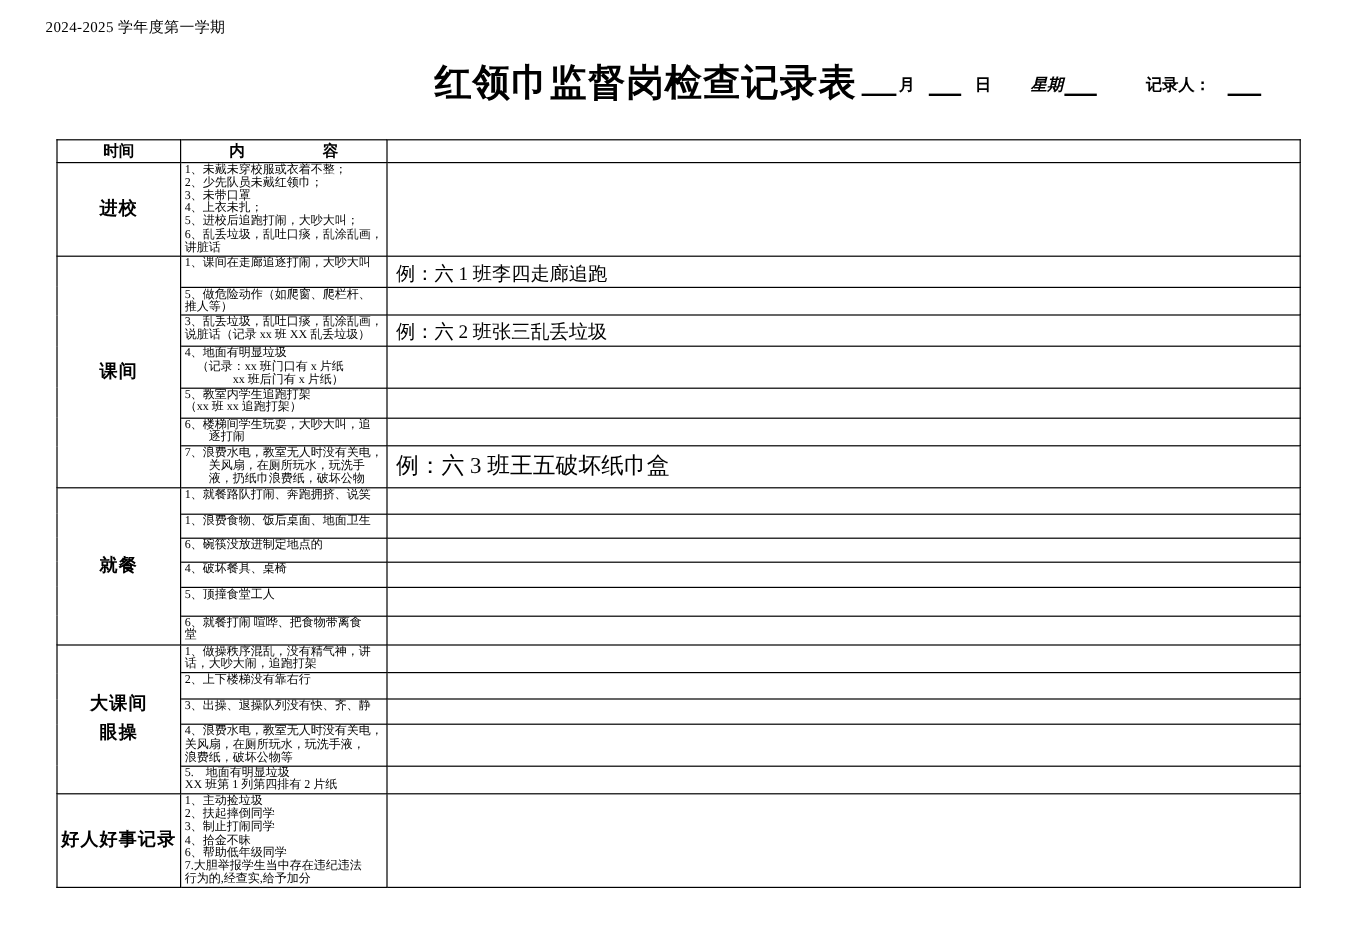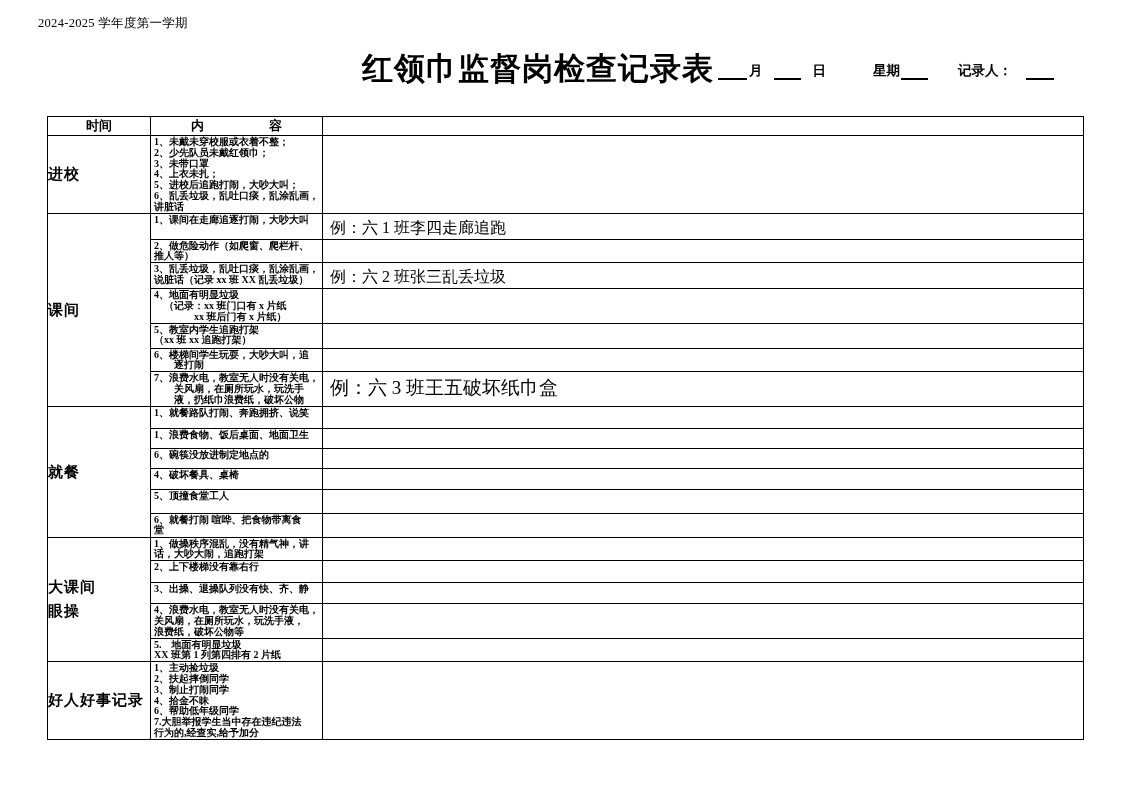--- a/index.html
+++ b/index.html
@@ -22,42 +22,41 @@
     display:flex;align-items:flex-end;height:16px;
   }
   .blank{
     display:inline-block;border-bottom:2px solid #000;height:13px;
   }
   .b1{width:29px;margin-right:2px;}
   .b2{width:27px;margin-left:11px;margin-right:12px;}
   .b3{width:27px;margin-left:1px;}
   .b4{width:28px;margin-left:14px;}
   .g-day{margin-left:0;}
-  .g-week{margin-left:47px;}
-  .g-rec{margin-left:30px;}
+  .g-week{margin-left:33px;font-style:italic;}
+  .g-rec{margin-left:41px;}
 
   table.form{
     position:absolute;left:47px;top:116px;
     width:1036px;border-collapse:collapse;table-layout:fixed;
   }
   .form td,.form th{
     border:1px solid #000;padding:0;vertical-align:top;overflow:hidden;
   }
   .form th{
     font-size:13px;font-weight:bold;vertical-align:middle;
     white-space:pre;
   }
   td.time{
-    font-size:15px;font-weight:bold;text-align:left;vertical-align:middle;
+    font-size:15px;font-weight:bold;text-align:center;vertical-align:middle;
     white-space:pre-wrap;line-height:24px;letter-spacing:1px;
   }
   td.content{
     font-size:10px;line-height:10.8px;padding:1px 1px 0 3px;
     white-space:pre-wrap;
-    font-weight:bold;
   }
   td.note{
     font-size:16px;padding:4px 0 0 7px;white-space:pre;
   }
   td.note-big{
     font-size:19px;padding-top:3px;
   }
 </style>
 </head>
 <body>
@@ -102,21 +101,21 @@
 讲脏话</td>
     <td class="note"></td>
   </tr>
 
   <tr style="height:26px">
     <td class="time" rowspan="7">课间</td>
     <td class="content">1、课间在走廊追逐打闹，大吵大叫</td>
     <td class="note">例：六 1 班李四走廊追跑</td>
   </tr>
   <tr style="height:22px">
-    <td class="content">2、做危险动作（如爬窗、爬栏杆、
+    <td class="content">5、做危险动作（如爬窗、爬栏杆、
 推人等）</td>
     <td class="note"></td>
   </tr>
   <tr style="height:23px">
     <td class="content">3、乱丢垃圾，乱吐口痰，乱涂乱画，
 说脏话（记录 xx 班 XX 乱丢垃圾）</td>
     <td class="note">例：六 2 班张三乱丢垃圾</td>
   </tr>
   <tr style="height:32px">
     <td class="content">4、地面有明显垃圾

